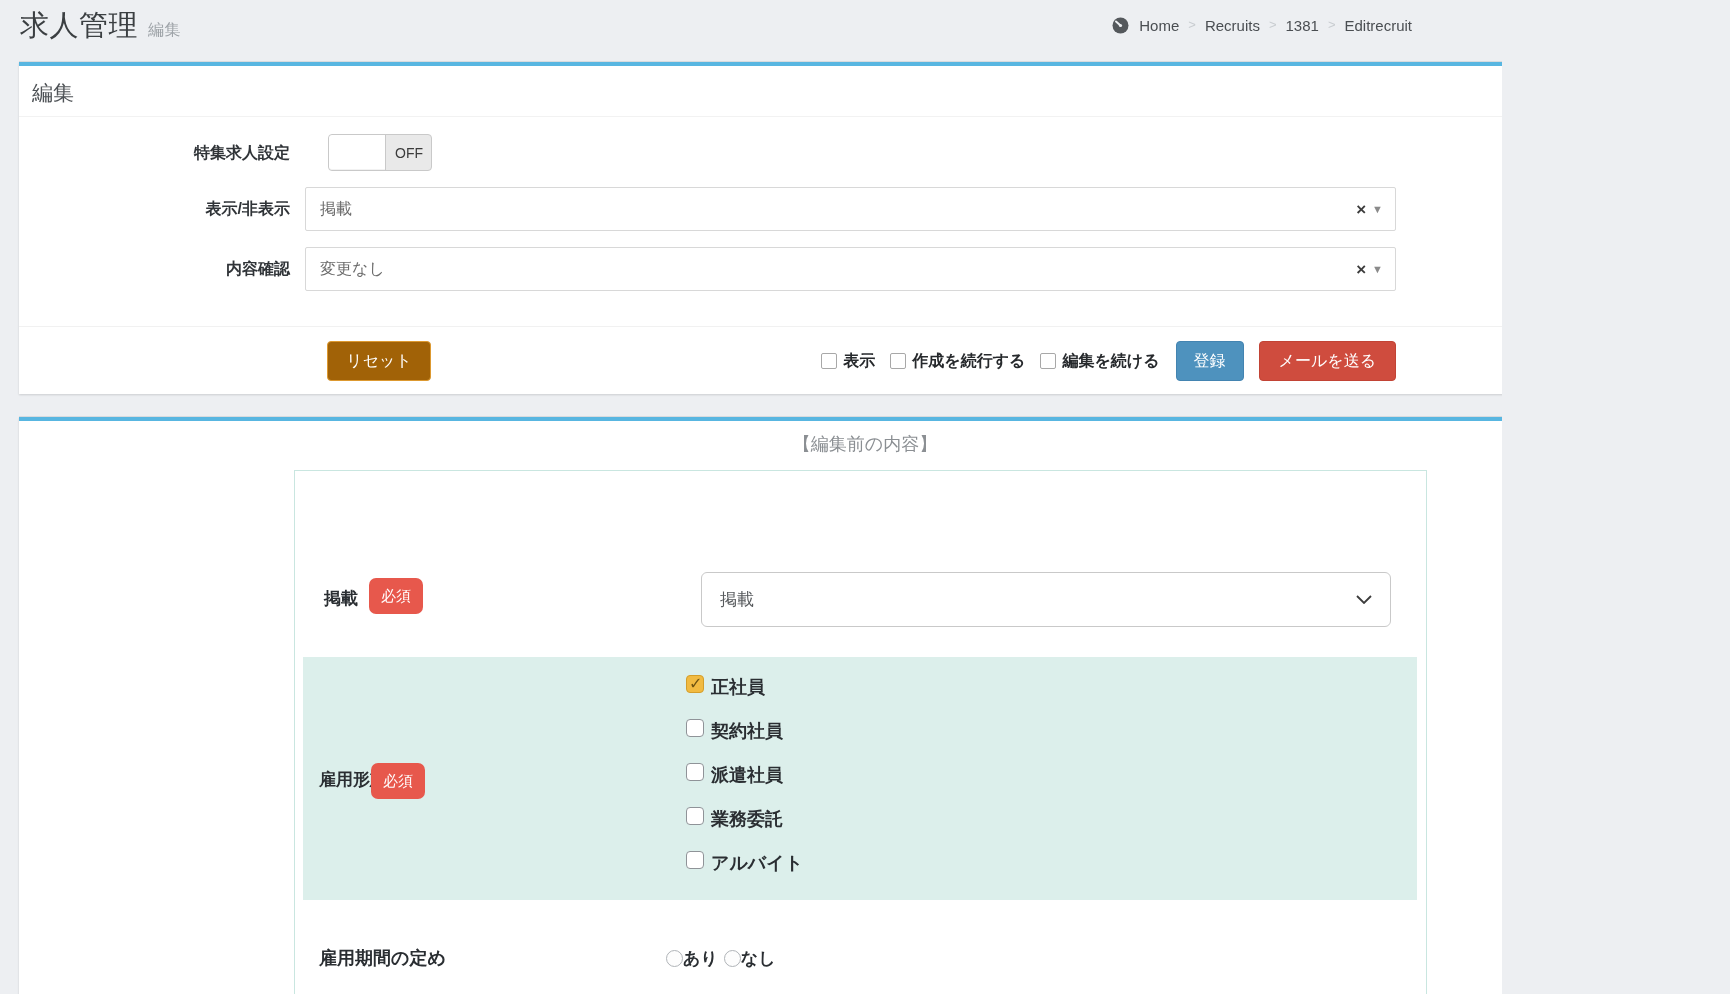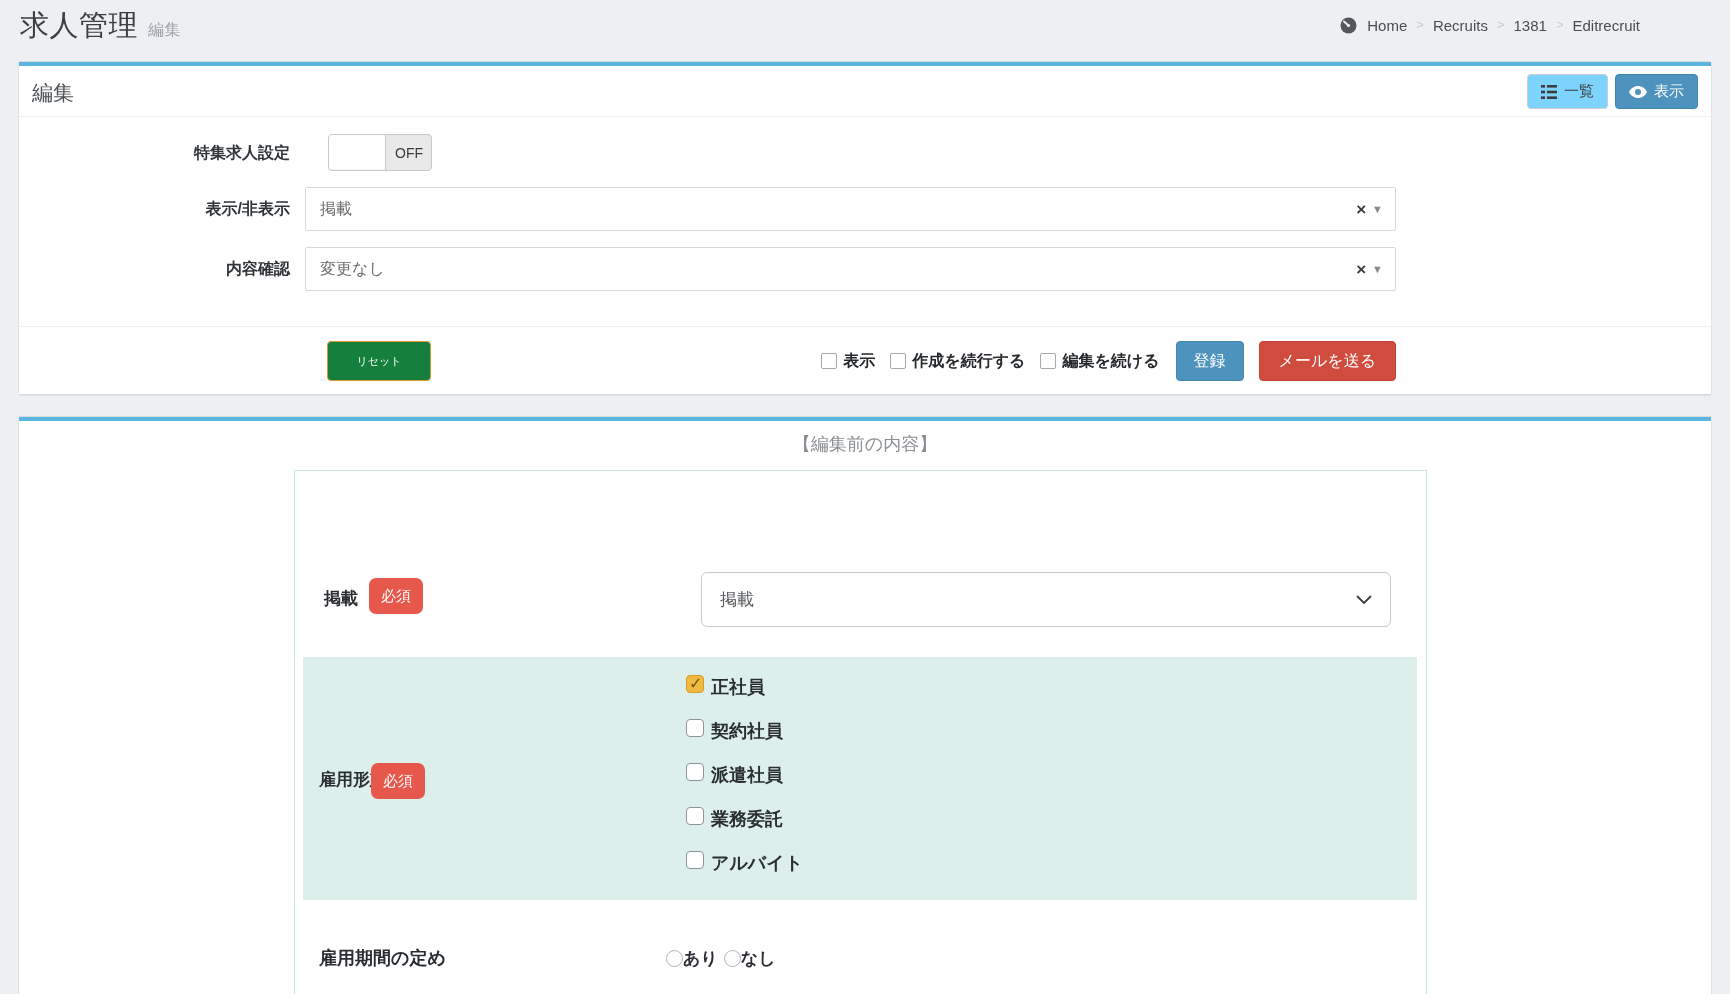--- a/index.html
+++ b/index.html
@@ -1,16 +1,16 @@
 <!DOCTYPE html>
 <html><head>
 <meta charset="utf-8">
 <style>
   html,body{margin:0;padding:0;background:#edeff2;font-family:"Liberation Sans","DejaVu Sans",sans-serif;}
-  .screen{position:relative;width:1730px;height:994px;background:#edeff2;overflow:hidden;}
+  .screen{position:relative;width:1502px;height:994px;background:#edeff2;overflow:hidden;}
 
   
   .page-header{position:absolute;left:0;top:0;width:100%;height:57px;}
   .page-title{position:absolute;left:20px;top:6px;margin:0;font-size:29px;font-weight:500;color:#3b3f42;letter-spacing:.5px;}
   .page-title small{font-size:16px;font-weight:400;color:#9ea3a8;margin-left:10px;}
   .breadcrumb{position:absolute;right:90px;top:17px;display:flex;align-items:flex-start;gap:9px;font-size:15px;color:#4a4e52;}
   .breadcrumb a{color:#4a4e52;text-decoration:none;cursor:pointer;}
   .breadcrumb .sep{color:#c8ccd0;font-size:13px;}
   .bc-icon{display:inline-flex;margin-right:1px;}
 
@@ -43,22 +43,22 @@
 
   .sel2{position:absolute;left:286px;width:1091px;height:44px;background:#fff;border:1px solid #d8d8d8;border-radius:2px;
         box-sizing:border-box;display:flex;align-items:center;cursor:pointer;}
   .sel2.row2{top:121px;} .sel2.row3{top:181px;}
   .sel2-value{padding-left:14px;font-size:16px;color:#6b6b6b;flex:1;}
   .sel2-clear{color:#3c3c3c;font-size:17px;font-weight:bold;padding:0 6px;cursor:pointer;line-height:1;}
   .sel2-caret{color:#8a8a8a;font-size:11px;padding-right:12px;cursor:pointer;}
 
   .p1-divider{position:absolute;left:0;top:260px;width:100%;border-top:1px solid #f1f1f1;}
 
-  .btn-reset{position:absolute;left:308px;top:275px;width:104px;height:40px;background:#15803d;border:1px solid #dd9930;
-             color:#fff;font-size:11px;border-radius:4px;cursor:pointer;}
+  .btn-reset{position:absolute;left:308px;top:275px;width:104px;height:40px;background:#a16207;border:1px solid #dd9930;
+             color:#fff;font-size:16px;border-radius:4px;cursor:pointer;}
   .footer-right{position:absolute;top:275px;height:40px;right:315px;display:flex;align-items:center;gap:15px;}
   .cb-item{display:flex;align-items:center;gap:6px;cursor:pointer;}
   .cb-box{width:16px;height:16px;background:#fff;border:1px solid #a8a8a8;border-radius:2px;box-sizing:border-box;}
   .cb-label{font-size:16px;font-weight:bold;color:#26292c;}
   .btn-submit{height:40px;padding:0 17px;background:#4e92be;border:1px solid #4384b1;color:#fff;font-size:16px;border-radius:4px;cursor:pointer;margin-left:1px;}
   .btn-mail{height:40px;padding:0 19px;background:#cf4c3e;border:1px solid #c24335;color:#fff;font-size:16px;border-radius:4px;cursor:pointer;}
 
   
   .p2-title{position:absolute;left:0;top:11px;width:100%;text-align:center;font-size:18px;color:#8b8f93;font-weight:500;}
   .innerbox{position:absolute;left:275px;top:49px;width:1133px;height:545px;border:1px solid #c9e6e0;background:#fff;box-sizing:border-box;}

